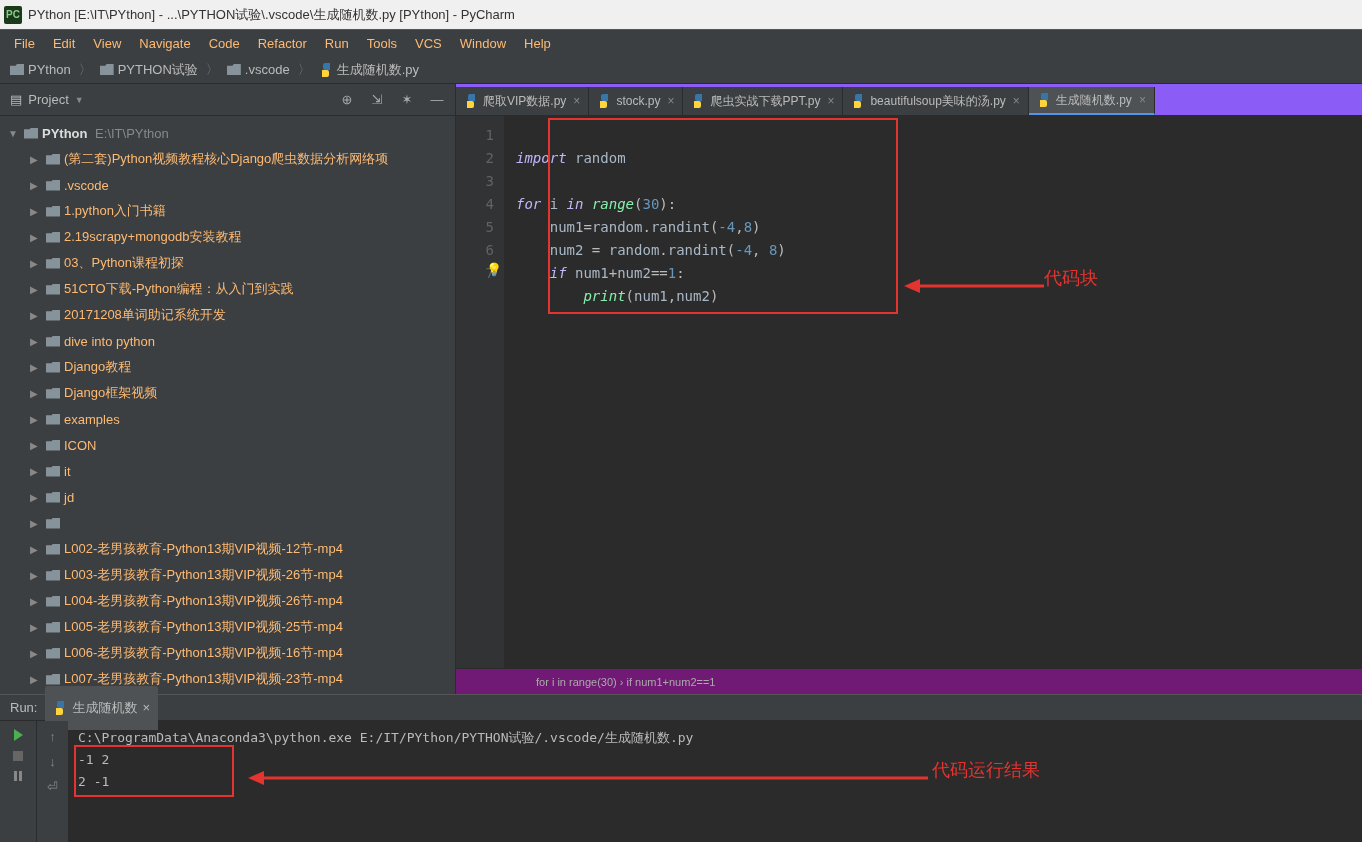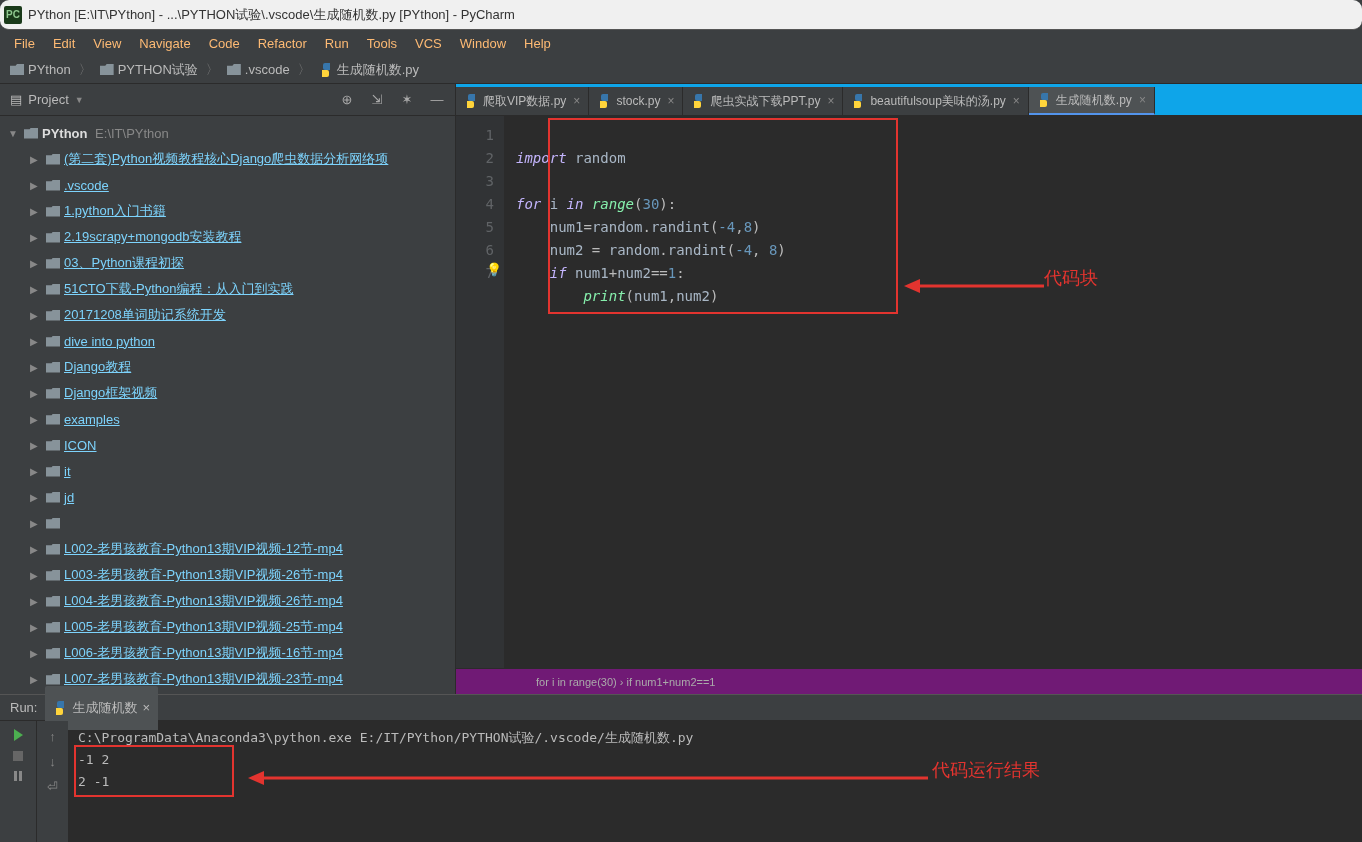--- a/index.html
+++ b/index.html
@@ -1,17 +1,17 @@
 <!DOCTYPE html>
 <html><head>
 <meta charset="utf-8">
 <style>
 * { margin: 0; padding: 0; box-sizing: border-box; }
 body { font-family: "Segoe UI", Arial, sans-serif; font-size: 13px; background: #3c3f41; color: #bbbbbb; width: 1362px; height: 842px; overflow: hidden; position: relative; }
-.titlebar { height: 30px; background: #f0f0f0; color: #333; display: flex; align-items: center; padding: 0 4px; border-bottom: 1px solid #555; border-radius: 9px; }
+.titlebar { height: 30px; background: #f0f0f0; color: #333; display: flex; align-items: center; padding: 0 4px; border-bottom: 1px solid #555; }
 .titlebar .pc-icon { width: 18px; height: 18px; background: #1a3a1a; color: #8fc98f; font-size: 10px; font-weight: bold; display: flex; align-items: center; justify-content: center; margin-right: 6px; border-radius: 2px; }
 .titlebar .title-text { font-size: 13px; }
 .menubar { height: 26px; background: #3c3f41; display: flex; align-items: center; padding: 0 6px; gap: 2px; }
 .menubar .menu-item { padding: 3px 8px; color: #fdba74; cursor: default; }
 .breadcrumb { height: 28px; background: #3c3f41; display: flex; align-items: center; padding: 0 10px; border-bottom: 1px solid #2b2b2b; gap: 4px; }
 .breadcrumb .crumb { display: flex; align-items: center; gap: 4px; }
 .breadcrumb .sep { color: #777; margin: 0 4px; }
 .folder-icon { width: 14px; height: 11px; background: #87939a; clip-path: polygon(0 15%, 40% 15%, 50% 0, 100% 0, 100% 100%, 0 100%); display: inline-block; }
 .py-icon { width: 14px; height: 14px; display: inline-block; position: relative; }
 .py-icon::before { content: ""; position: absolute; width: 7px; height: 7px; background: #3776ab; top: 0; left: 4px; border-radius: 2px 0 0 2px; }
@@ -19,25 +19,25 @@
 .workspace { display: flex; height: 610px; }
 .sidebar { width: 456px; background: #3c3f41; display: flex; flex-direction: column; border-right: 1px solid #2b2b2b; }
 .sidebar-header { height: 32px; display: flex; align-items: center; padding: 0 10px; border-bottom: 1px solid #2b2b2b; justify-content: space-between; }
 .sidebar-header .left { display: flex; align-items: center; gap: 6px; }
 .sidebar-header .right { display: flex; align-items: center; gap: 14px; }
 .icon-btn { width: 16px; height: 16px; display: inline-flex; align-items: center; justify-content: center; color: #aaa; cursor: pointer; }
 .tree { flex: 1; overflow-y: auto; padding: 4px 0; }
 .tree-item { display: flex; align-items: center; height: 26px; padding-left: 8px; gap: 4px; white-space: nowrap; }
 .tree-item .indent { display: inline-block; }
 .tree-item .arrow { width: 12px; color: #888; font-size: 10px; }
-.tree-item .label { color: #7dd3fc; text-decoration: underline; }
+.tree-item .label { color: #fdba74; }
 .tree-item .root-label { color: #ddd; font-weight: bold; }
 .tree-item .root-path { color: #888; font-weight: normal; margin-left: 4px; }
 .editor-area { flex: 1; display: flex; flex-direction: column; background: #2b2b2b; }
-.tabbar { height: 32px; background: #0ea5e9; display: flex; align-items: flex-end; border-bottom: 1px solid #2b2b2b; overflow: hidden; }
+.tabbar { height: 32px; background: #8b5cf6; display: flex; align-items: flex-end; border-bottom: 1px solid #2b2b2b; overflow: hidden; }
 .tab { height: 28px; display: flex; align-items: center; padding: 0 8px; gap: 5px; background: #3c3f41; border-right: 1px solid #2b2b2b; font-size: 12px; white-space: nowrap; }
 .tab.active { background: #4e5254; border-bottom: 2px solid #5394ec; }
 .tab .close { color: #888; margin-left: 2px; font-size: 12px; }
 .editor { flex: 1; display: flex; position: relative; font-family: "Consolas", monospace; font-size: 14px; }
 .gutter { width: 48px; background: #313335; color: #606366; text-align: right; padding: 8px 10px 0 0; line-height: 23px; }
 .code { flex: 1; padding: 8px 0 0 12px; line-height: 23px; white-space: pre; position: relative; }
 .kw { color: #c4b5fd; font-style: italic; }
 .num { color: #6897bb; }
 .fn { color: #86efac; font-style: italic; }
 .ident { color: #a9b7c6; }

